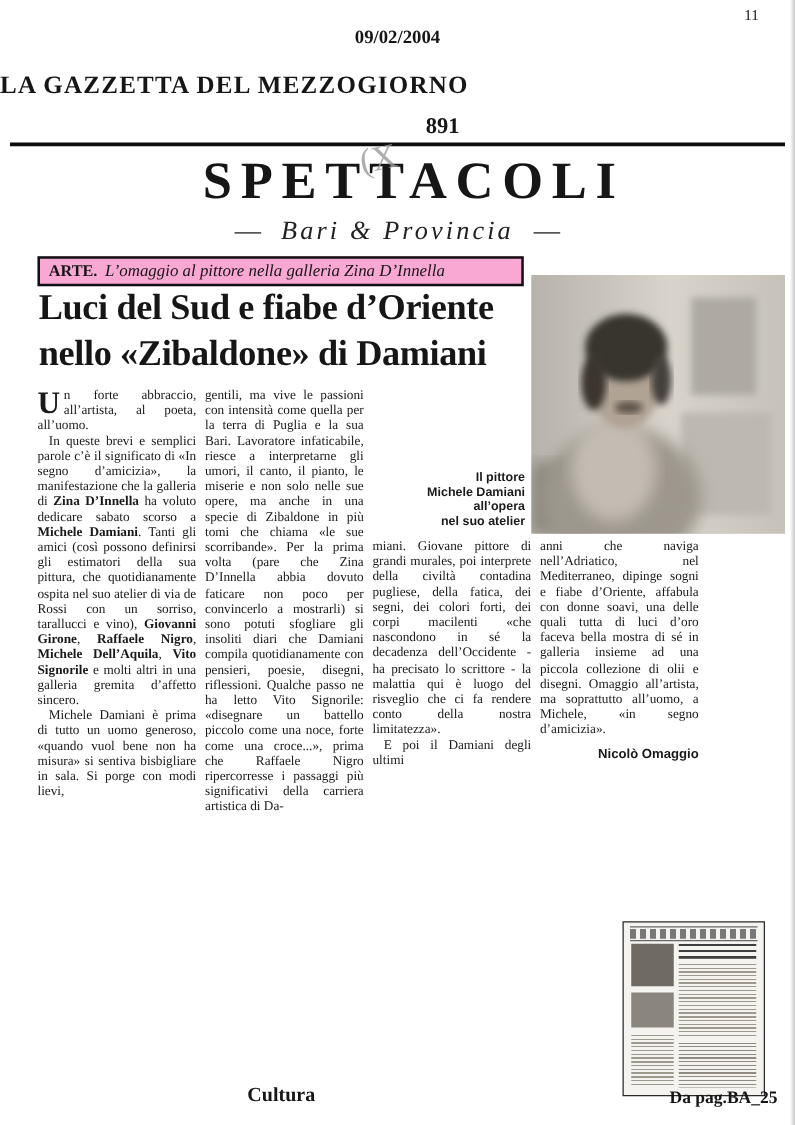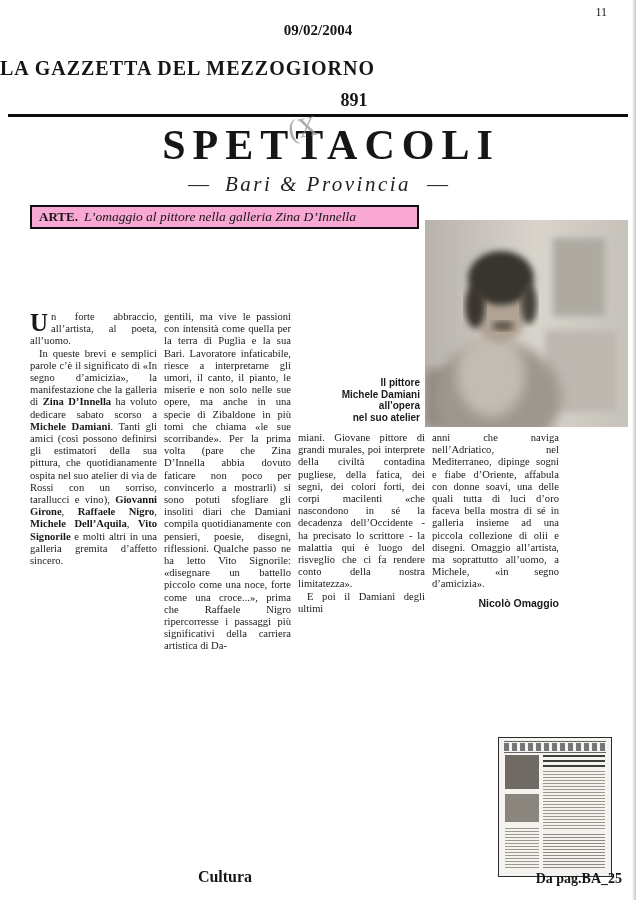--- a/index.html
+++ b/index.html
@@ -81,20 +81,24 @@
   <div class="pen-mark">(X</div>
   <div class="section-title">SPETTACOLI</div>
   <div class="section-sub">
     <span class="dash">—</span><span class="sub-text">Bari &amp; Provincia</span><span class="dash">—</span>
   </div>
 
   <div class="kicker">
     <b class="kicker-label">ARTE.</b><i class="kicker-text">L’omaggio al pittore nella galleria Zina D’Innella</i>
   </div>
 
+  <h1 class="headline">
+    <span class="hl">Luci del Sud e fiabe d’Oriente</span>
+    <span class="hl">nello «Zibaldone» di Damiani</span>
+  </h1>
 
   <div class="photo">
     <svg width="203" height="207" viewBox="0 0 203 207">
       <defs>
         <filter id="b6">
             <feGaussianBlur stdDeviation="6"></feGaussianBlur>
           </filter>
         <filter id="b3">
             <feGaussianBlur stdDeviation="3"></feGaussianBlur>
           </filter>
@@ -123,20 +127,21 @@
     <div>Michele Damiani</div>
     <div>all’opera</div>
     <div>nel suo atelier</div>
   </div>
 
   <div class="col" id="col1">
     <p class="cont">
       <span class="dropcap">U</span><span><span>n forte abbraccio, all’artista, al poeta, all’uomo.</span></span>
     </p>
     <p class="ind"><span>In queste brevi e semplici parole c’è il significato di «In segno d’amicizia», la manifestazione che la galleria di </span><b>Zina D’Innella</b><span> ha voluto dedicare sabato scorso a </span><b>Michele Damiani</b><span>. Tanti gli amici (così possono definirsi gli estimatori della sua pittura, che quotidianamente ospita nel suo atelier di via de Rossi con un sorriso, tarallucci e vino), </span><b>Giovanni Girone</b><span>, </span><b>Raffaele Nigro</b><span>, </span><b>Michele Dell’Aquila</b><span>, </span><b>Vito Signorile</b><span> e molti altri in una galleria gremita d’affetto sincero.</span></p>
+    <p class="ind"><span>Michele Damiani è prima di tutto un uomo generoso, «quando vuol bene non ha misura» si sentiva bisbigliare in sala. Si porge con modi lievi,</span></p>
   </div>
 
   <div class="col" id="col2">
     <p class="cont"><span>gentili, ma vive le passioni con intensità come quella per la terra di Puglia e la sua Bari. Lavoratore infaticabile, riesce a interpretarne gli umori, il canto, il pianto, le miserie e non solo nelle sue opere, ma anche in una specie di Zibaldone in più tomi che chiama «le sue scorribande». Per la prima volta (pare che Zina D’Innella abbia dovuto faticare non poco per convincerlo a mostrarli) si sono potuti sfogliare gli insoliti diari che Damiani compila quotidianamente con pensieri, poesie, disegni, riflessioni. Qualche passo ne ha letto Vito Signorile: «disegnare un battello piccolo come una noce, forte come una croce...», prima che Raffaele Nigro ripercorresse i passaggi più significativi della carriera artistica di Da-</span></p>
   </div>
 
   <div class="col" id="col3">
     <p class="cont"><span>miani. Giovane pittore di grandi murales, poi interprete della civiltà contadina pugliese, della fatica, dei segni, dei colori forti, dei corpi macilenti «che nascondono in sé la decadenza dell’Occidente - ha precisato lo scrittore - la malattia qui è luogo del risveglio che ci fa rendere conto della nostra limitatezza».</span></p>
     <p class="ind"><span>E poi il Damiani degli ultimi</span></p>
   </div>

